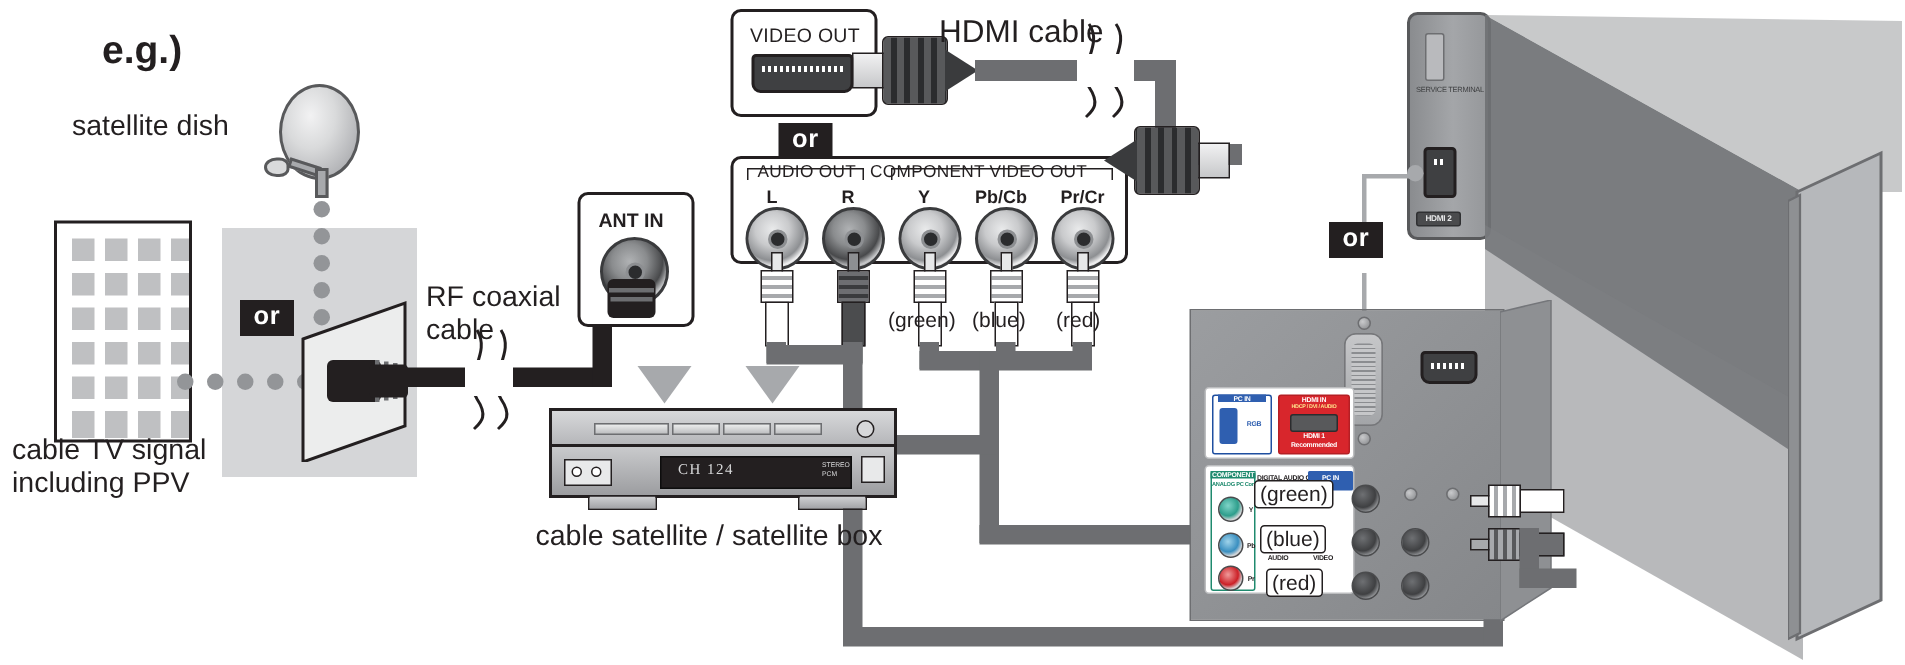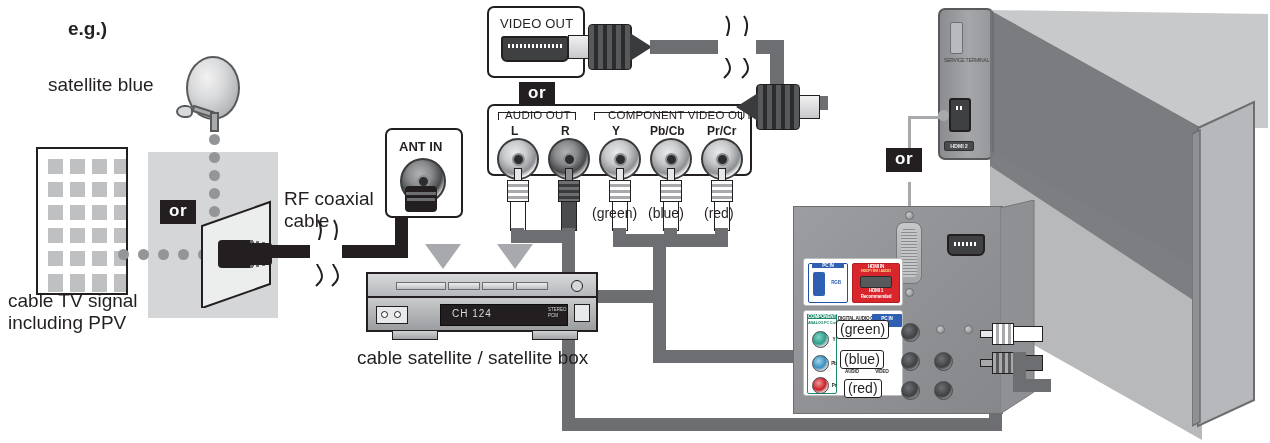--- a/index.html
+++ b/index.html
@@ -316,21 +316,21 @@
   }
   .recv .foot {
     position: absolute;
     height: 10px;
     background: linear-gradient(to bottom, #d0d1d3, #a2a3a6);
     border: 1.5px solid #231f20;
   }
   .vfd {
     position: absolute;
     color: #d8d9da;
-    font-family: Liberation Sans, sans-serif;
+    font-family: Liberation Serif, serif;
     font-size: 10px;
     letter-spacing: 1px;
     white-space: nowrap;
   }
   .vfd-sm {
     position: absolute;
     color: #d8d9da;
     font-family: "Liberation Sans", sans-serif;
     font-size: 4.5px;
     line-height: 1.25;
@@ -454,25 +454,25 @@
     width: 11px; height: 11px;
     border-radius: 50%;
     background: #a7a9ac;
   }
 </style>
 </head>
 <body>
 
 <div id="stage">
 
-  <div class="label bold" style="left:68px; top:18px; font-size:19px;">e.g.)</div>
+  <div class="label bold" style="left:68px; top:18px; font-size:26px;">e.g.)</div>
 
   <div class="gray-panel" style="left:148px; top:152px; width:130px; height:166px;"></div>
 
-  <div class="label" style="left:48px; top:74px;">satellite blue</div>
+  <div class="label" style="left:48px; top:74px;">satellite dish</div>
   <div>
     <div class="dish-face" style="left:186px; top:56px;"></div>
     <div class="dish-arm" style="left:192px; top:108px; width:22px; height:7px; transform:rotate(18deg);"></div>
     <div class="dish-lnb" style="left:176px; top:105px;"></div>
     <div class="dish-arm" style="left:210px; top:112px; width:9px; height:20px;"></div>
   </div>
 
   <div>
     <div class="dot" style="left:209px; top:134px;"></div>
     <div class="dot" style="left:209px; top:152px;"></div>
@@ -575,30 +575,31 @@
   <div class="cable-gray" style="left:756px; top:40px; width:28px; height:14px;"></div>
   <div class="cable-gray" style="left:770px; top:40px; width:14px; height:68px;"></div>
   <div class="cable-gray" style="left:770px; top:96px; width:58px; height:14px;"></div>
 
   <svg class="squig" style="left:714px; top:14px;" width="44" height="66">
     <path d="M12,2 C22,16 4,30 12,44 C20,56 14,60 10,64" fill="none" stroke="#231f20" stroke-width="2"></path>
     <path d="M30,2 C40,16 22,30 30,44 C38,56 32,60 28,64" fill="none" stroke="#231f20" stroke-width="2"></path>
   </svg>
   <div class="break-mask" style="left:718px; top:36px; width:36px; height:22px;"></div>
 
+  <div class="label" style="left:626px; top:10px; font-size:21px;">HDMI cable</div>
 
   <div class="or-badge" style="left:519px; top:82px;">or</div>
 
   <div class="panel-box" style="left:487px; top:104px; width:265px; height:72px;"></div>
 
   <div class="bracket" style="left:498px; top:112px; width:78px; height:8px;"></div>
   <div class="bracket" style="left:594px; top:112px; width:148px; height:8px;"></div>
 
   <div class="panel-title" style="left:505px; top:109px;">AUDIO OUT</div>
-  <div class="panel-title" style="left:608px; top:109px;text-align:right;">COMPONENT VIDEO OUT</div>
+  <div class="panel-title" style="left:580px; top:109px;text-align:right;">COMPONENT VIDEO OUT</div>
 
   <div class="panel-sub" style="left:511px; top:124px;">L</div>
   <div class="panel-sub" style="left:561px; top:124px;">R</div>
   <div class="panel-sub" style="left:612px; top:124px;">Y</div>
   <div class="panel-sub" style="left:650px; top:124px;">Pb/Cb</div>
   <div class="panel-sub" style="left:707px; top:124px;">Pr/Cr</div>
 
   <div class="rca-jack" style="left:497px; top:138px;">
       <i></i>
     </div>

